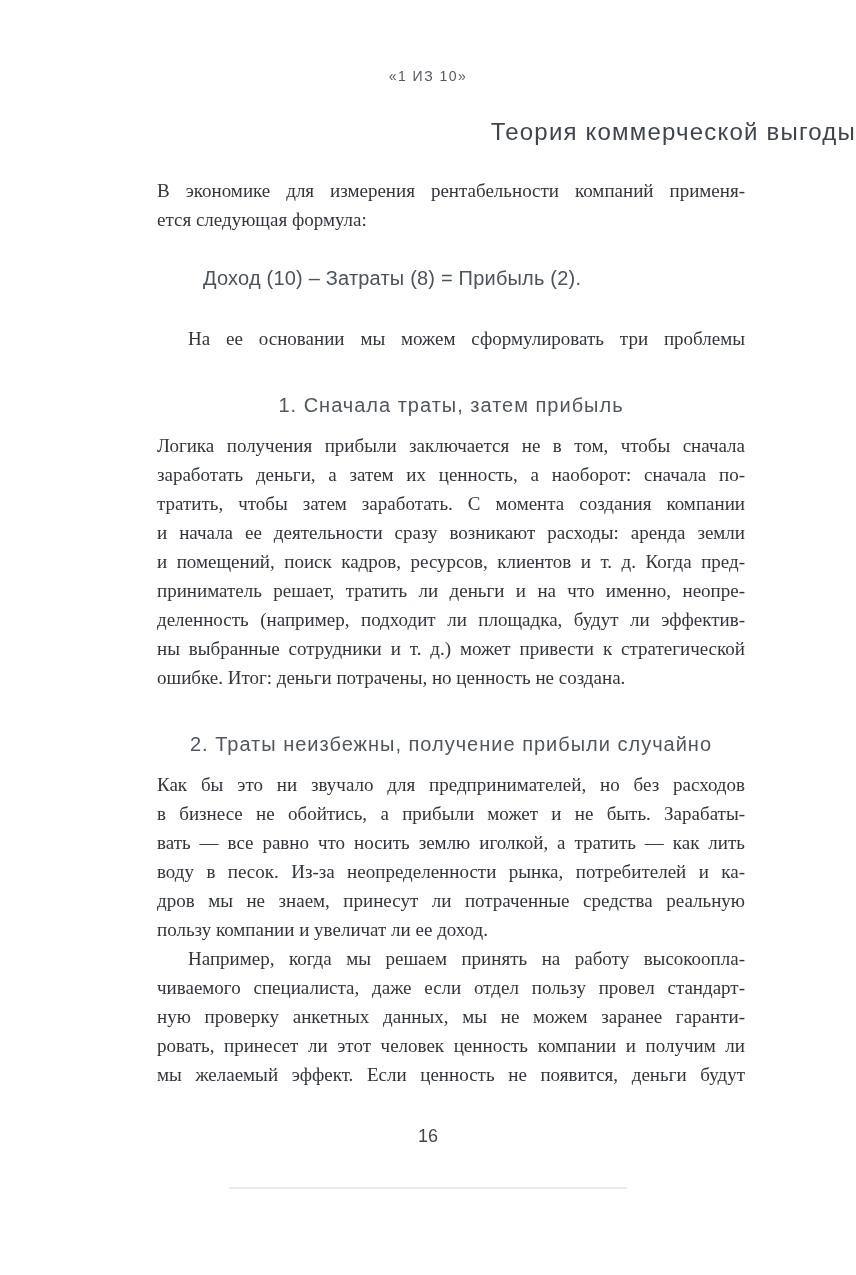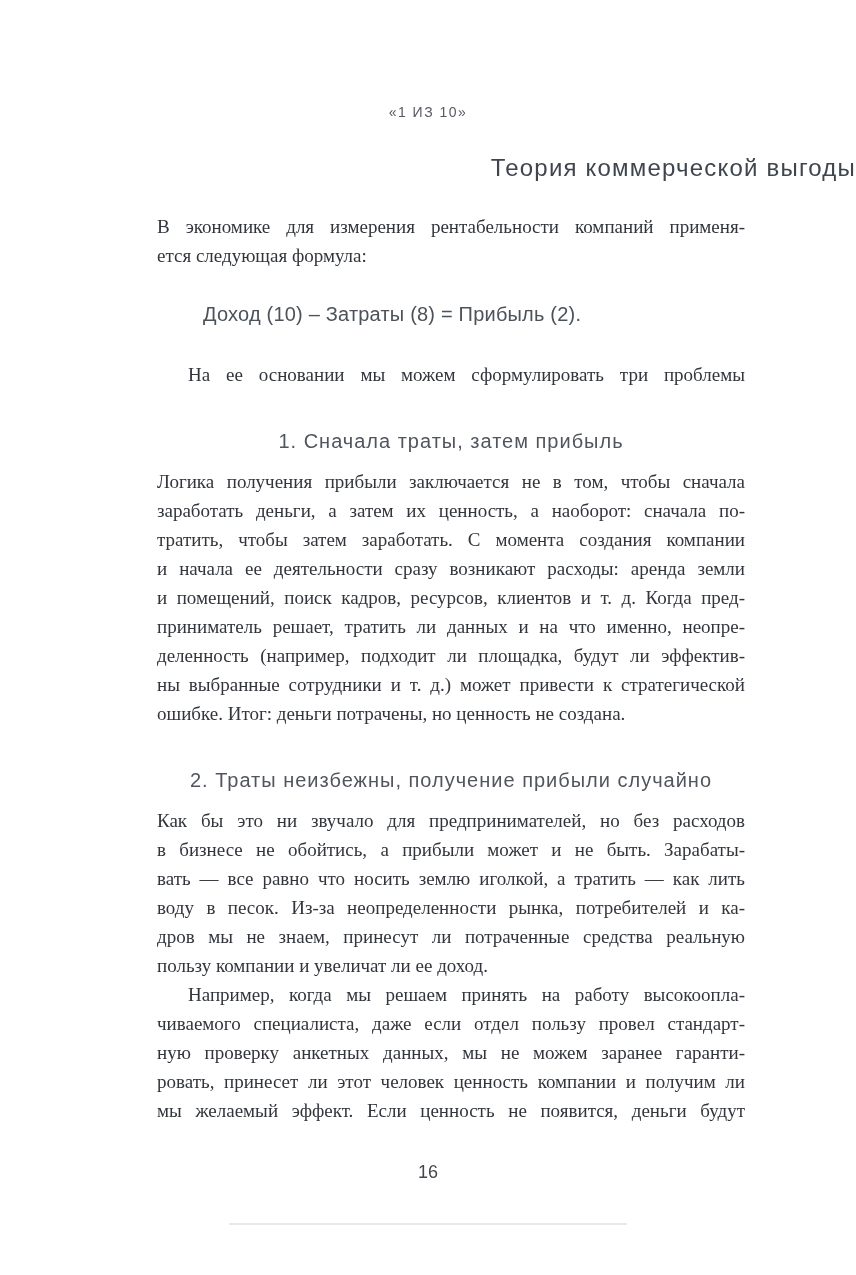--- a/index.html
+++ b/index.html
@@ -7,21 +7,21 @@
     padding: 0;
     background: #ffffff;
   }
   .page {
     position: relative;
     width: 856px;
     height: 1275px;
     background: #ffffff;
     overflow: hidden;
     box-sizing: border-box;
-    padding-top: 104px;
+    padding-top: 68px;
   }
   .running-head {
     text-align: center;
     font-family: "Liberation Sans", sans-serif;
     font-size: 14px;
     line-height: 17px;
     letter-spacing: 1.5px;
     color: #555a61;
   }
   .chapter-title {
@@ -103,21 +103,21 @@
       <div class="paragraph">
         <div class="line indented">На ее основании мы можем сформулировать три проблемы</div>
       </div>
       <div class="section-heading">1. Сначала траты, затем прибыль</div>
       <div class="paragraph">
         <div class="line">Логика получения прибыли заключается не в том, чтобы сначала</div>
         <div class="line">заработать деньги, а затем их ценность, а наоборот: сначала по-</div>
         <div class="line">тратить, чтобы затем заработать. С момента создания компании</div>
         <div class="line">и начала ее деятельности сразу возникают расходы: аренда земли</div>
         <div class="line">и помещений, поиск кадров, ресурсов, клиентов и т. д. Когда пред-</div>
-        <div class="line">приниматель решает, тратить ли данных и на что именно, неопре-</div>
+        <div class="line">приниматель решает, тратить ли деньги и на что именно, неопре-</div>
         <div class="line">деленность (например, подходит ли площадка, будут ли эффектив-</div>
         <div class="line">ны выбранные сотрудники и т. д.) может привести к стратегической</div>
         <div class="line lastline">ошибке. Итог: деньги потрачены, но ценность не создана.</div>
       </div>
       <div class="section-heading">2. Траты неизбежны, получение прибыли случайно</div>
       <div class="paragraph">
         <div class="line">Как бы это ни звучало для предпринимателей, но без расходов</div>
         <div class="line">в бизнесе не обойтись, а прибыли может и не быть. Зарабаты-</div>
         <div class="line">вать — все равно что носить землю иголкой, а тратить — как лить</div>
         <div class="line">воду в песок. Из-за неопределенности рынка, потребителей и ка-</div>

